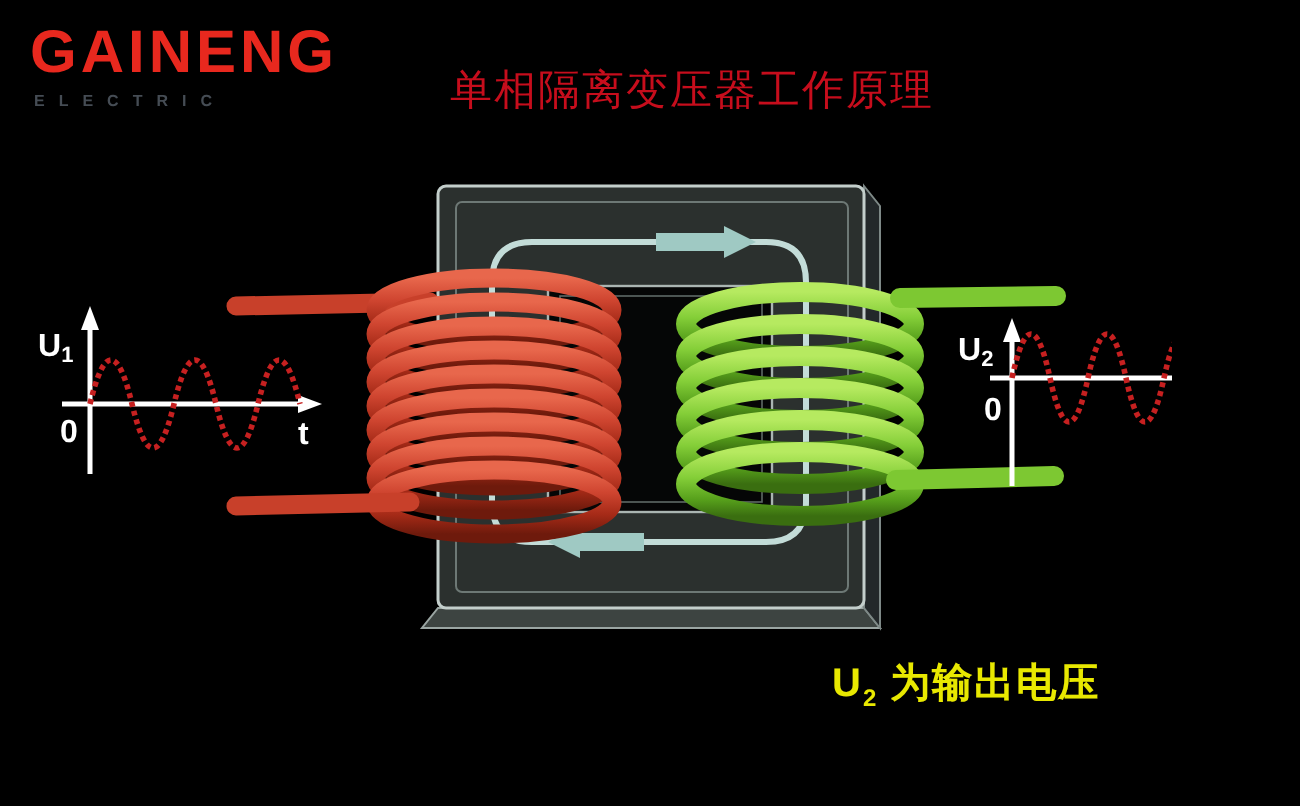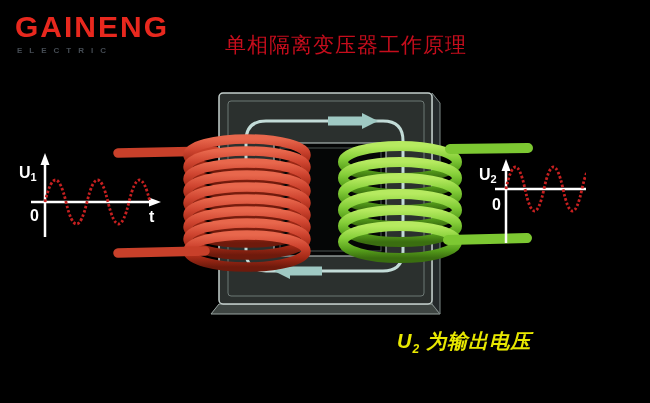--- a/index.html
+++ b/index.html
@@ -25,21 +25,21 @@
   
   .diagram-svg{position:absolute;left:0;top:0;}
   
   .caption{
     position:absolute;color:#e8e800;font-size:20px;font-weight:bold;
     letter-spacing:1px;white-space:nowrap;
   }
   .caption sub{font-size:12px;}
   .caption .cap-text{margin-left:6px;}
   .caption-input{left:124px;top:328px;}
-  .caption-output{left:397px;top:328px;font-style:italic;}
+  .caption-output{left:416px;top:328px;}
 </style>
 </head>
 <body>
 
 <div class="stage">
 
   <div class="brand-block">
     <div class="brand-name">GAINENG</div>
     <div class="brand-tagline">ELECTRIC</div>
   </div>

